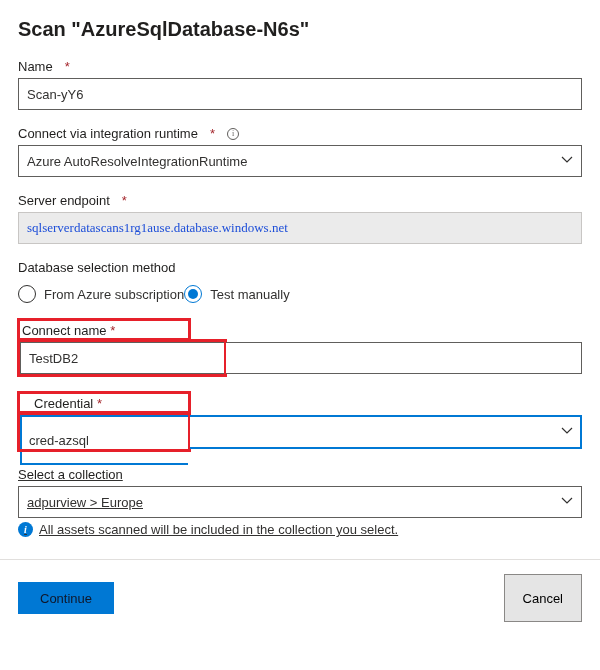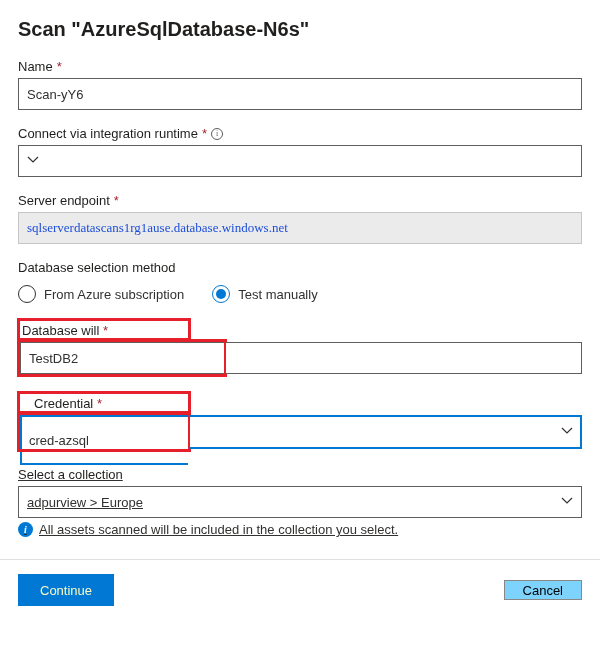--- a/index.html
+++ b/index.html
@@ -15,21 +15,21 @@
   h1 {
     font-size: 20px;
     font-weight: 600;
     margin: 0 0 18px 0;
     color: #201f1e;
   }
   .field { margin-bottom: 16px; }
   .label {
     display: flex;
     align-items: center;
-    gap: 4px;
+    gap: 12px;
     margin-bottom: 4px;
     font-size: 13px;
     color: #201f1e;
   }
   .req { color: #a4262c; }
   .info-icon {
     width: 12px; height: 12px;
     border: 1px solid #605e5c;
     border-radius: 50%;
     display: inline-flex;
@@ -59,21 +59,20 @@
     cursor: pointer;
   }
   .select.focus {
     border: 2px solid #0078d4;
     padding: 0 7px;
   }
   .chevron svg { width: 12px; height: 12px; }
   .radio-row {
     display: flex;
     align-items: center;
-    gap: 28px;
     margin-top: 10px;
   }
   .radio {
     display: flex;
     align-items: center;
     gap: 8px;
     cursor: pointer;
   }
   .radio-circle {
     width: 18px; height: 18px;
@@ -122,21 +121,21 @@
     border-top: 1px solid #e1dfdd;
     margin: 22px -18px 14px -18px;
   }
   .footer {
     display: flex;
     align-items: center;
     justify-content: space-between;
   }
   .btn-primary {
     background: #0078d4;
-    color: #fef9c3;
+    color: #0f172a;
     border: none;
     height: 32px;
     padding: 0 22px;
     font: inherit;
     font-weight: 400;
     cursor: pointer;
   }
   .footer-right {
     display: flex;
     align-items: center;
@@ -144,23 +143,23 @@
   }
   .link-btn {
     display: flex;
     align-items: center;
     gap: 6px;
     color: #0078d4;
     cursor: pointer;
   }
   .plug svg { width: 15px; height: 15px; }
   .btn-secondary {
-    background: #7dd3fc;
+    background: #e5e5e5;
     border: 1px solid #8a8886;
-    height: 20px;
+    height: 48px;
     padding: 0 18px;
     font: inherit;
     cursor: pointer;
   }
 </style>
 </head>
 <body>
 
 <h1>Scan "AzureSqlDatabase-N6s"</h1>
 
@@ -172,20 +171,21 @@
   <input class="input" value="Scan-yY6" style="">
 </div>
 
 <div class="field">
   <div class="label">
     <span>Connect via integration runtime</span>
     <span class="req">*</span>
     <span class="info-icon">i</span>
   </div>
   <div class="select">
+    <span>Azure AutoResolveIntegrationRuntime</span>
     <span class="chevron">
       <svg viewBox="0 0 12 12">
           <path d="M1 3 L6 8 L11 3" fill="none" stroke="#323130" stroke-width="1.2"></path>
         </svg>
     </span>
   </div>
 </div>
 
 <div class="field">
   <div class="label">
@@ -208,21 +208,21 @@
     </div>
     <div class="radio checked">
       <span class="radio-circle"></span>
       <span>Test manually</span>
     </div>
   </div>
 </div>
 
 <div class="field">
   <div class="label hlabel highlight" style="width:172px;margin-bottom:0;padding:4px 6px 2px 4px;">
-    <span>Database will</span>
+    <span>Connect name</span>
     <span class="req">*</span>
   </div>
   <div style="display:flex;align-items:stretch;">
     <div class="highlight" style="width:208px;height:36px;padding:2px;">
       <input class="input" style="height: 32px; border-right: none;" value="TestDB2">
     </div>
     <div style="flex:1;height:36px;padding:2px 0;">
       <div class="input" style="height:32px;border-left:none;"></div>
     </div>
   </div>

